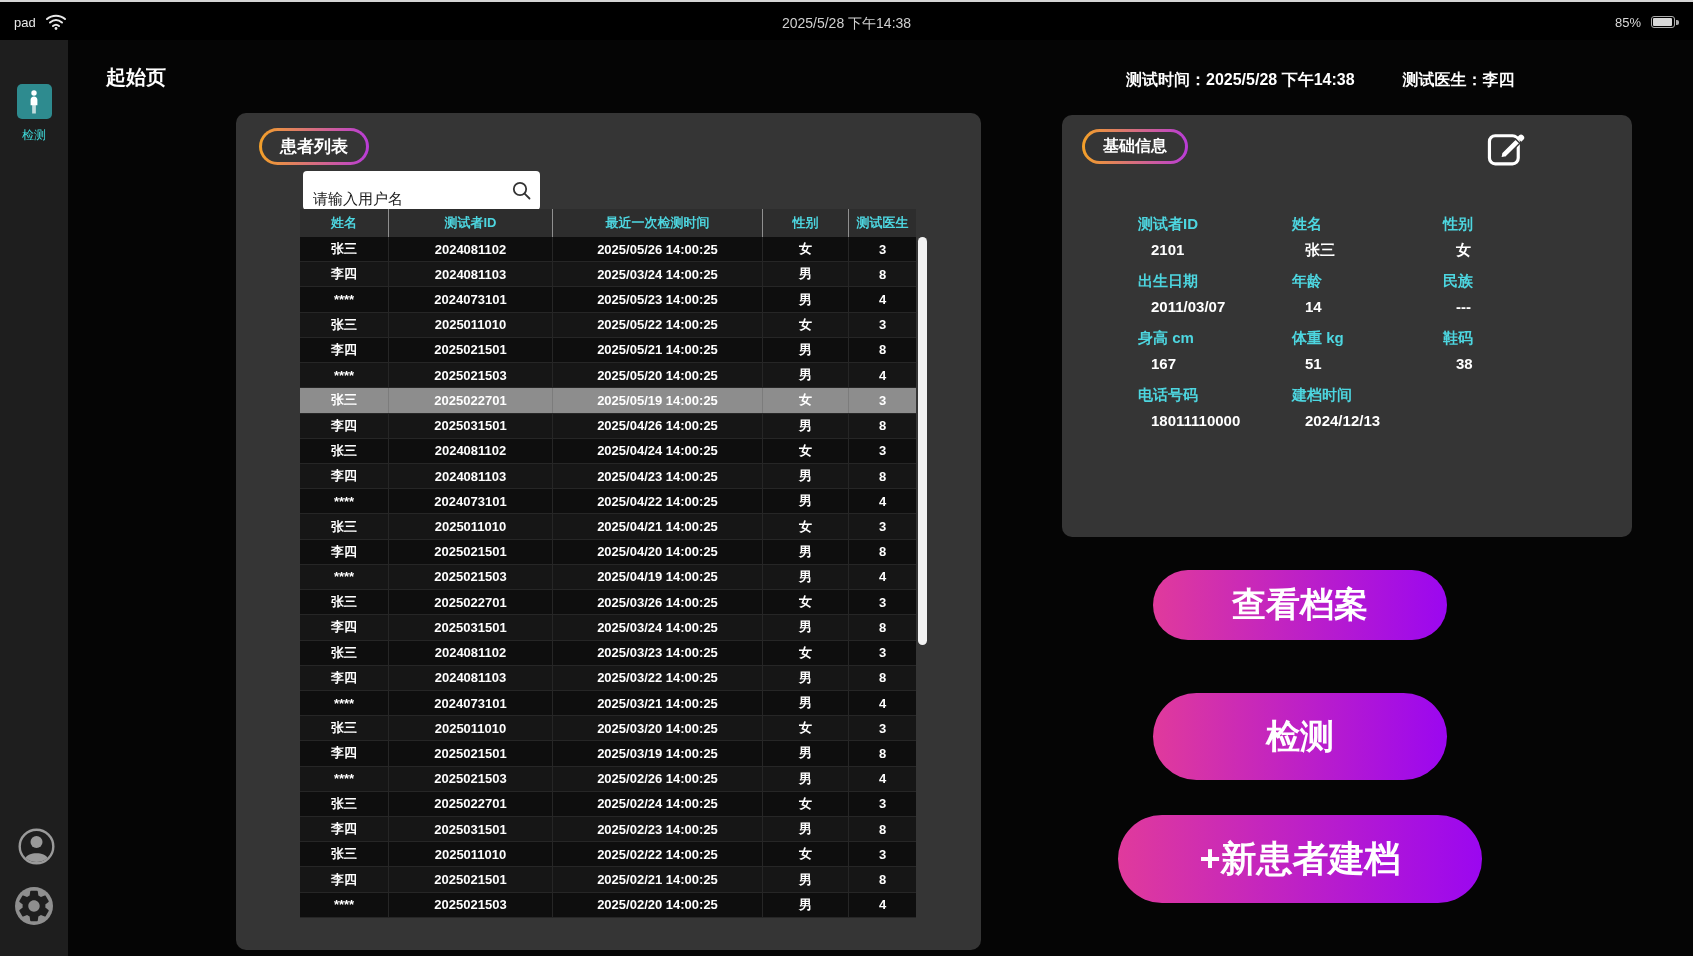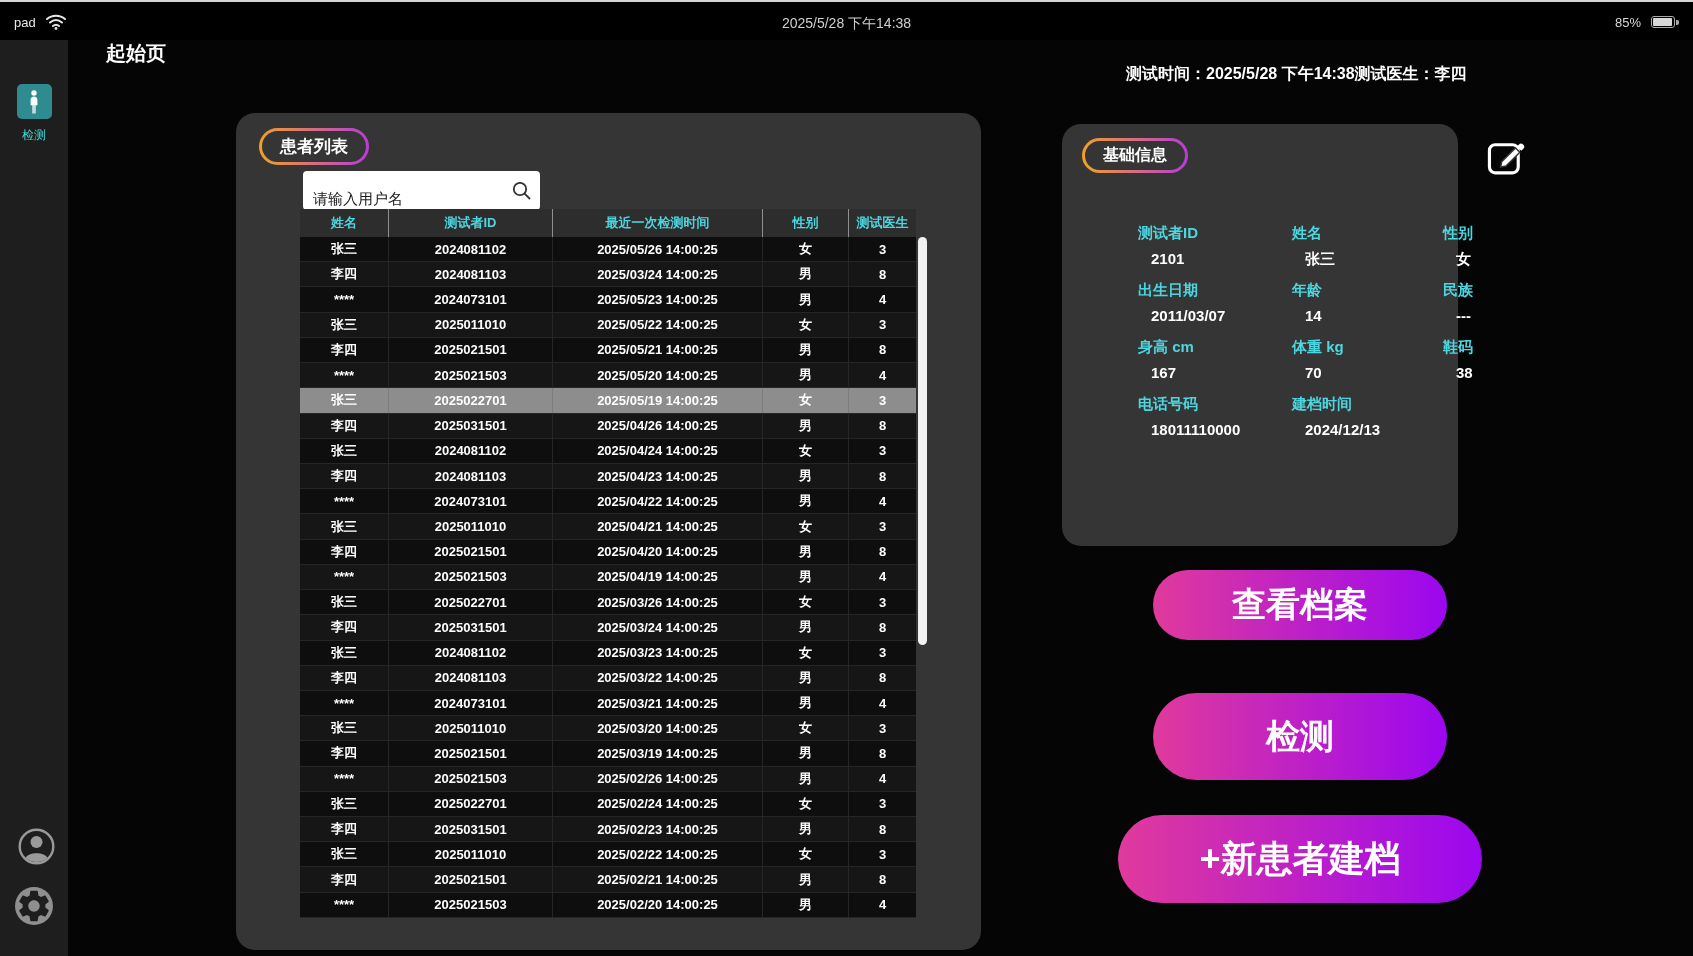--- a/index.html
+++ b/index.html
@@ -21,28 +21,28 @@
 
   
   .sidebar { position:absolute; left:0; top:40px; width:68px; height:916px; background:#1e1e1e; }
   .nav-item { position:absolute; left:0; top:44px; width:68px; text-align:center; cursor:pointer; }
   .nav-icon { margin:0 auto; width:35px; height:35px; background:#2e8b8f; border-radius:5px; display:flex; align-items:center; justify-content:center; }
   .nav-label { margin-top:8px; font-size:12px; color:#3fd8d8; }
   .profile-icon { position:absolute; left:18px; top:788px; width:37px; height:37px; cursor:pointer; }
   .settings-icon { position:absolute; left:15px; top:847px; width:38px; height:38px; cursor:pointer; }
 
   
-  .page-title { position:absolute; left:106px; top:40px; font-size:20px; font-weight:bold; color:#fff; }
-  .header-meta { position:absolute; left:1126px; top:64px; font-size:16px; font-weight:bold; color:#fff; display:flex; }
+  .page-title { position:absolute; left:106px; top:64px; font-size:20px; font-weight:bold; color:#fff; }
+  .header-meta { position:absolute; left:1126px; top:70px; font-size:16px; font-weight:bold; color:#fff; display:flex; gap:48px; }
   .header-meta span { white-space:nowrap; }
 
   
-  .panel { position:absolute; background:#353535; border-radius:19px; }
+  .panel { position:absolute; background:#353535; border-radius:10px; }
   .patient-panel { left:236px; top:113px; width:745px; height:837px; }
-  .info-panel { left:1062px; top:124px; width:396px; height:422px; }
+  .info-panel { left:1062px; top:115px; width:570px; height:422px; }
 
   .pill { position:absolute; display:inline-block; padding:4px 18px; border-radius:999px;
           font-size:17px; font-weight:bold; color:#fff; border:3px solid transparent;
           background:linear-gradient(#353535,#353535) padding-box,
                      linear-gradient(90deg,#f3a028,#b93bd8) border-box; }
   .patient-panel .pill { left:23px; top:15px; }
   .info-panel .pill { left:20px; top:14px; font-size:16px; }
 
   
   .search-box { position:absolute; left:67px; top:58px; width:237px; height:39px; background:#fff; border-radius:4px; }
@@ -385,21 +385,21 @@
         <div class="ifield">
           <div class="ilabel">民族</div>
           <div class="ivalue">---</div>
         </div>
         <div class="ifield">
           <div class="ilabel">身高 cm</div>
           <div class="ivalue">167</div>
         </div>
         <div class="ifield">
           <div class="ilabel">体重 kg</div>
-          <div class="ivalue">70</div>
+          <div class="ivalue">51</div>
         </div>
         <div class="ifield">
           <div class="ilabel">鞋码</div>
           <div class="ivalue">38</div>
         </div>
         <div class="ifield">
           <div class="ilabel">电话号码</div>
           <div class="ivalue">18011110000</div>
         </div>
         <div class="ifield">

